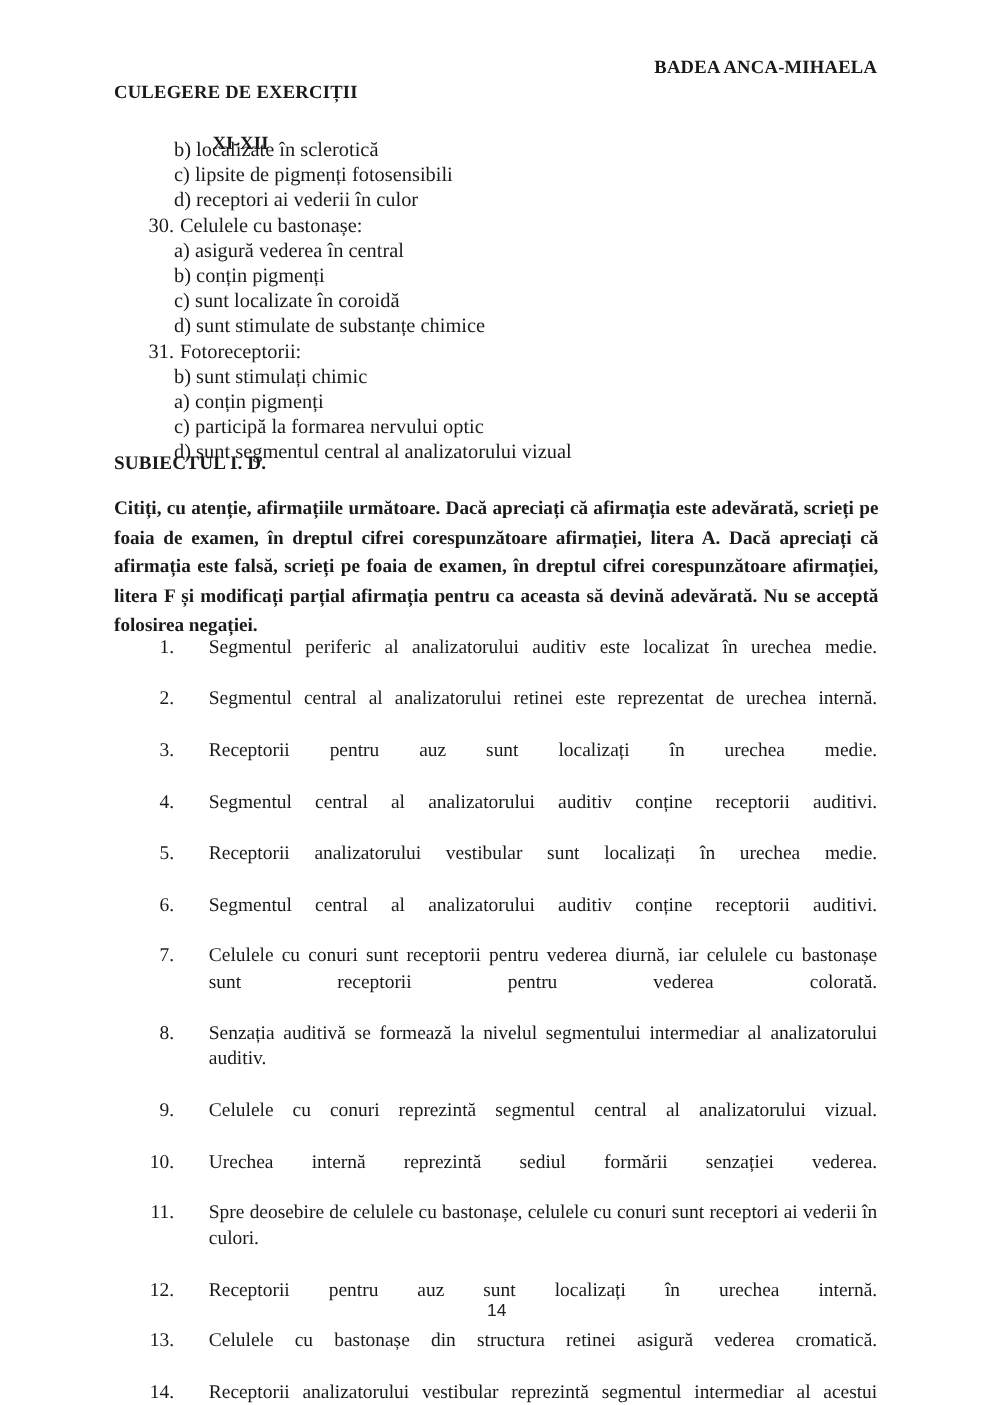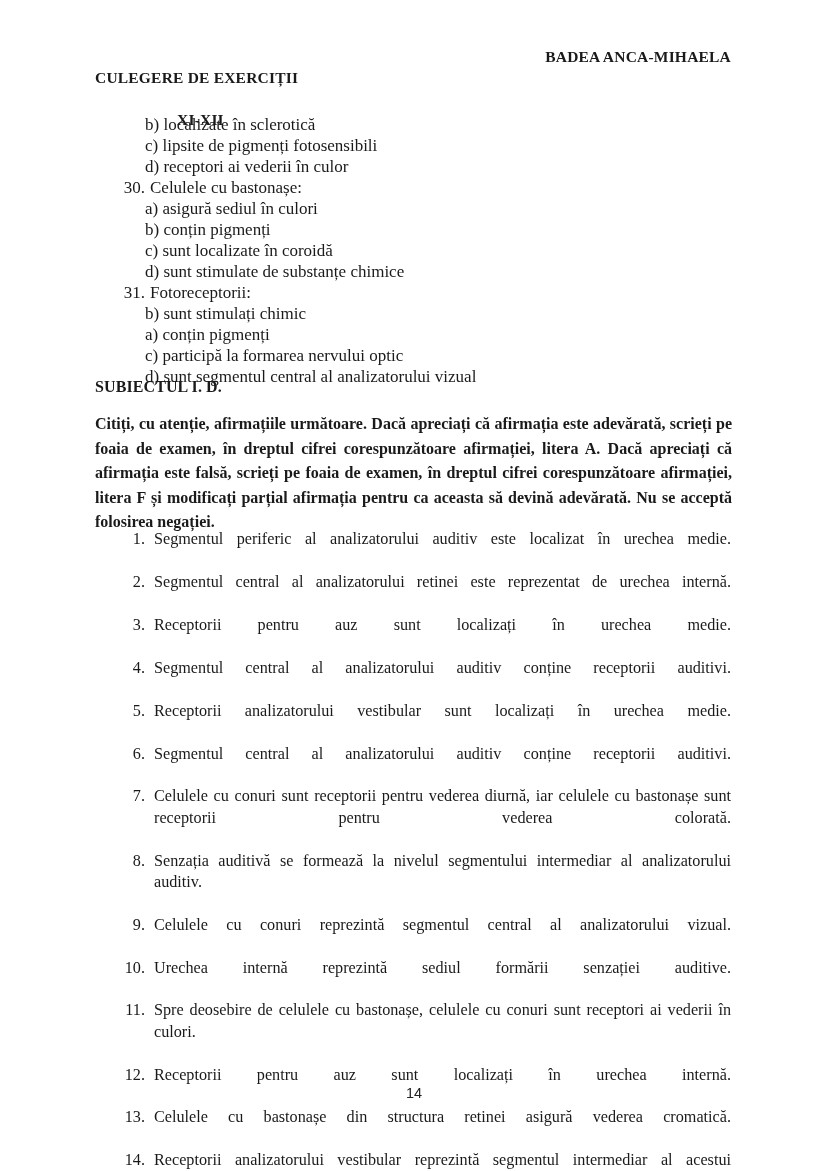--- a/index.html
+++ b/index.html
@@ -117,20 +117,21 @@
     text-align: right;
     padding-right: 9px;
     box-sizing: content-box;
     white-space: nowrap;
   }
   .stmt-text {
     flex: 1 1 auto;
     text-align: justify;
     text-justify: inter-word;
     hyphens: none;
+    margin-left: 20px;
   }
   
   .stmt-text::after {
     content: "";
     display: inline-block;
     width: 100%;
   }
 
   
   .page-number {
@@ -157,21 +158,21 @@
       </div>
       <div class="header-right">BADEA ANCA-MIHAELA</div>
     </div>
   </div>
 
   <div class="options-block">
       <div class="opt-line answer"><span>b) localizate în sclerotică</span></div>
       <div class="opt-line answer"><span>c) lipsite de pigmenți fotosensibili</span></div>
       <div class="opt-line answer"><span>d) receptori ai vederii în culor</span></div>
       <div class="opt-line question"><span class="qnum">30.</span><span>Celulele cu bastonașe:</span></div>
-      <div class="opt-line answer"><span>a) asigură sediul în culori</span></div>
+      <div class="opt-line answer"><span>a) asigură vederea în central</span></div>
       <div class="opt-line answer"><span>b) conțin pigmenți</span></div>
       <div class="opt-line answer"><span>c) sunt localizate în coroidă</span></div>
       <div class="opt-line answer"><span>d) sunt stimulate de substanțe chimice</span></div>
       <div class="opt-line question"><span class="qnum">31.</span><span>Fotoreceptorii:</span></div>
       <div class="opt-line answer"><span>b) sunt stimulați chimic</span></div>
       <div class="opt-line answer"><span>a) conțin pigmenți</span></div>
       <div class="opt-line answer"><span>c) participă la formarea nervului optic</span></div>
       <div class="opt-line answer"><span>d) sunt segmentul central al analizatorului vizual</span></div>
     </div>
 
@@ -211,21 +212,21 @@
       <div class="stmt">
         <div class="stmt-num">8.</div>
         <div class="stmt-text">Senzația auditivă se formează la nivelul segmentului intermediar al analizatorului auditiv.</div>
       </div>
       <div class="stmt">
         <div class="stmt-num">9.</div>
         <div class="stmt-text">Celulele cu conuri reprezintă segmentul central al analizatorului vizual.</div>
       </div>
       <div class="stmt">
         <div class="stmt-num">10.</div>
-        <div class="stmt-text">Urechea internă reprezintă sediul formării senzației auditive.</div>
+        <div class="stmt-text">Urechea internă reprezintă sediul formării senzației vederea.</div>
       </div>
       <div class="stmt">
         <div class="stmt-num">11.</div>
         <div class="stmt-text">Spre deosebire de celulele cu bastonașe, celulele cu conuri sunt receptori ai vederii în culori.</div>
       </div>
       <div class="stmt">
         <div class="stmt-num">12.</div>
         <div class="stmt-text">Receptorii pentru auz sunt localizați în urechea internă.</div>
       </div>
       <div class="stmt">

